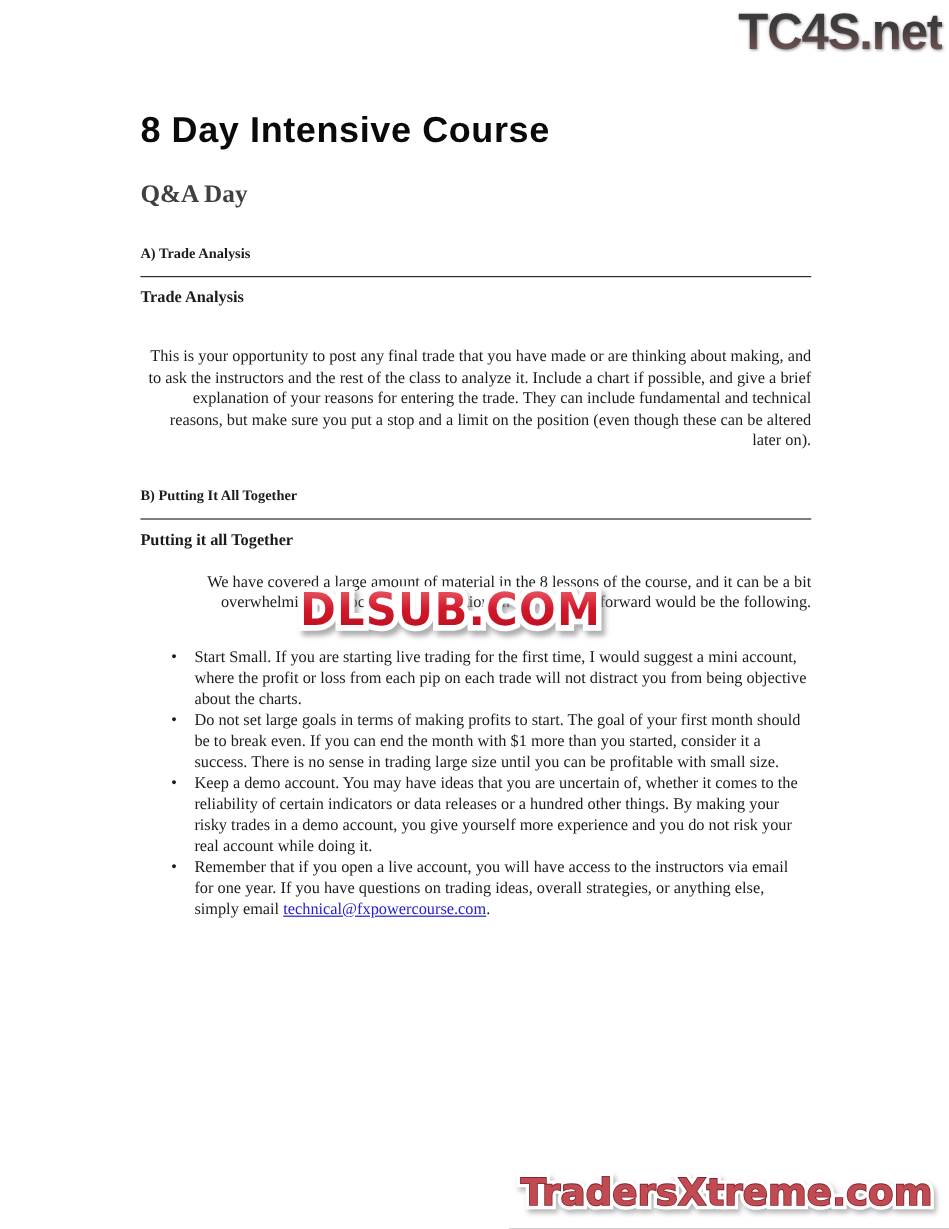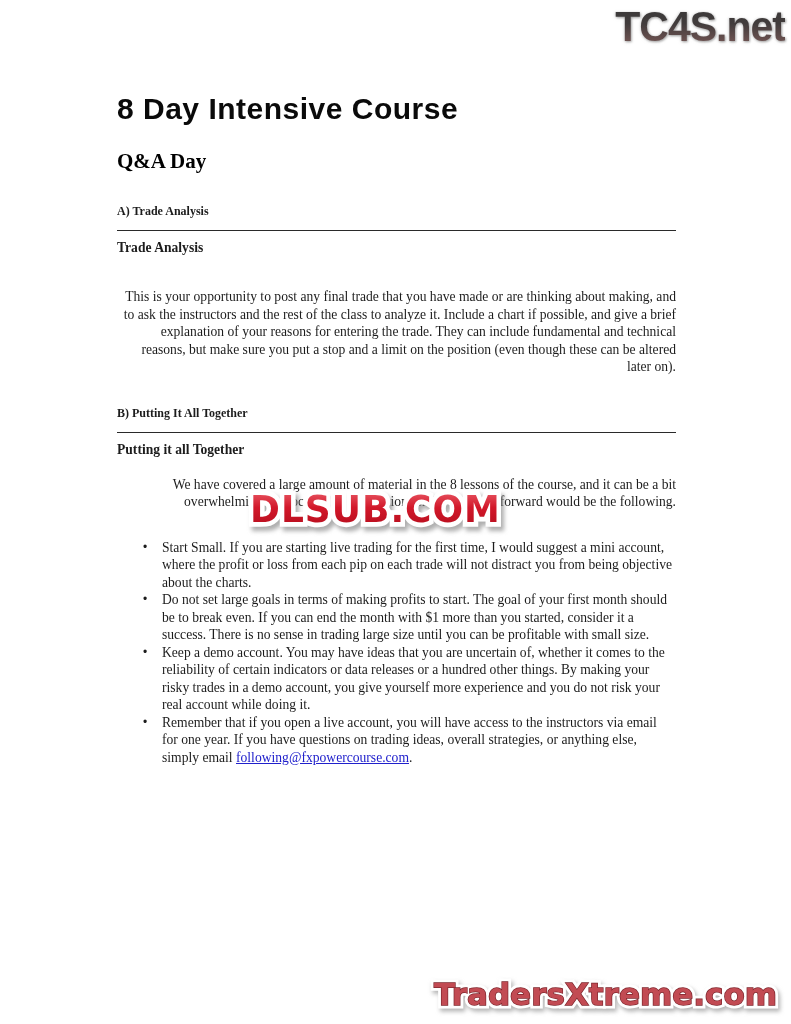--- a/index.html
+++ b/index.html
@@ -45,21 +45,21 @@
     font-size: 30px;
     letter-spacing: 0.5px;
     line-height: 28px;
     color: #0a0a0a;
   }
   .doc-subtitle {
     margin: 26px 0 0 0;
     font-weight: bold;
     font-size: 21px;
     line-height: 25px;
-    color: #000000;
+    color: #404040;
   }
   .section-heading {
     margin: 29px 0 0 0;
     font-weight: bold;
     font-size: 12px;
     line-height: 17px;
   }
   .section-divider {
     margin-top: 10px;
     border: none;
@@ -190,21 +190,21 @@
         <span class="bullet-text">Do not set large goals in terms of making profits to start. The goal of your first month should be to break even. If you can end the month with $1 more than you started, consider it a success. There is no sense in trading large size until you can be profitable with small size.</span>
       </div>
 
       <div class="bullet-row">
         <span class="bullet-marker">•</span>
         <span class="bullet-text">Keep a demo account. You may have ideas that you are uncertain of, whether it comes to the reliability of certain indicators or data releases or a hundred other things. By making your risky trades in a demo account, you give yourself more experience and you do not risk your real account while doing it.</span>
       </div>
 
       <div class="bullet-row">
         <span class="bullet-marker">•</span>
-        <span class="bullet-text"><span>Remember that if you open a live account, you will have access to the instructors via email for one year. If you have questions on trading ideas, overall strategies, or anything else, simply email </span><a class="email-link">following@fxpowercourse.com</a><span>.</span></span>
+        <span class="bullet-text"><span>Remember that if you open a live account, you will have access to the instructors via email for one year. If you have questions on trading ideas, overall strategies, or anything else, simply email </span><a class="email-link">technical@fxpowercourse.com</a><span>.</span></span>
       </div>
 
     </div>
   </div>
 
   <div class="watermark">
     <span class="wm-layer wm-back">DLSUB.COM</span>
     <span class="wm-layer wm-front">DLSUB.COM</span>
   </div>
 

